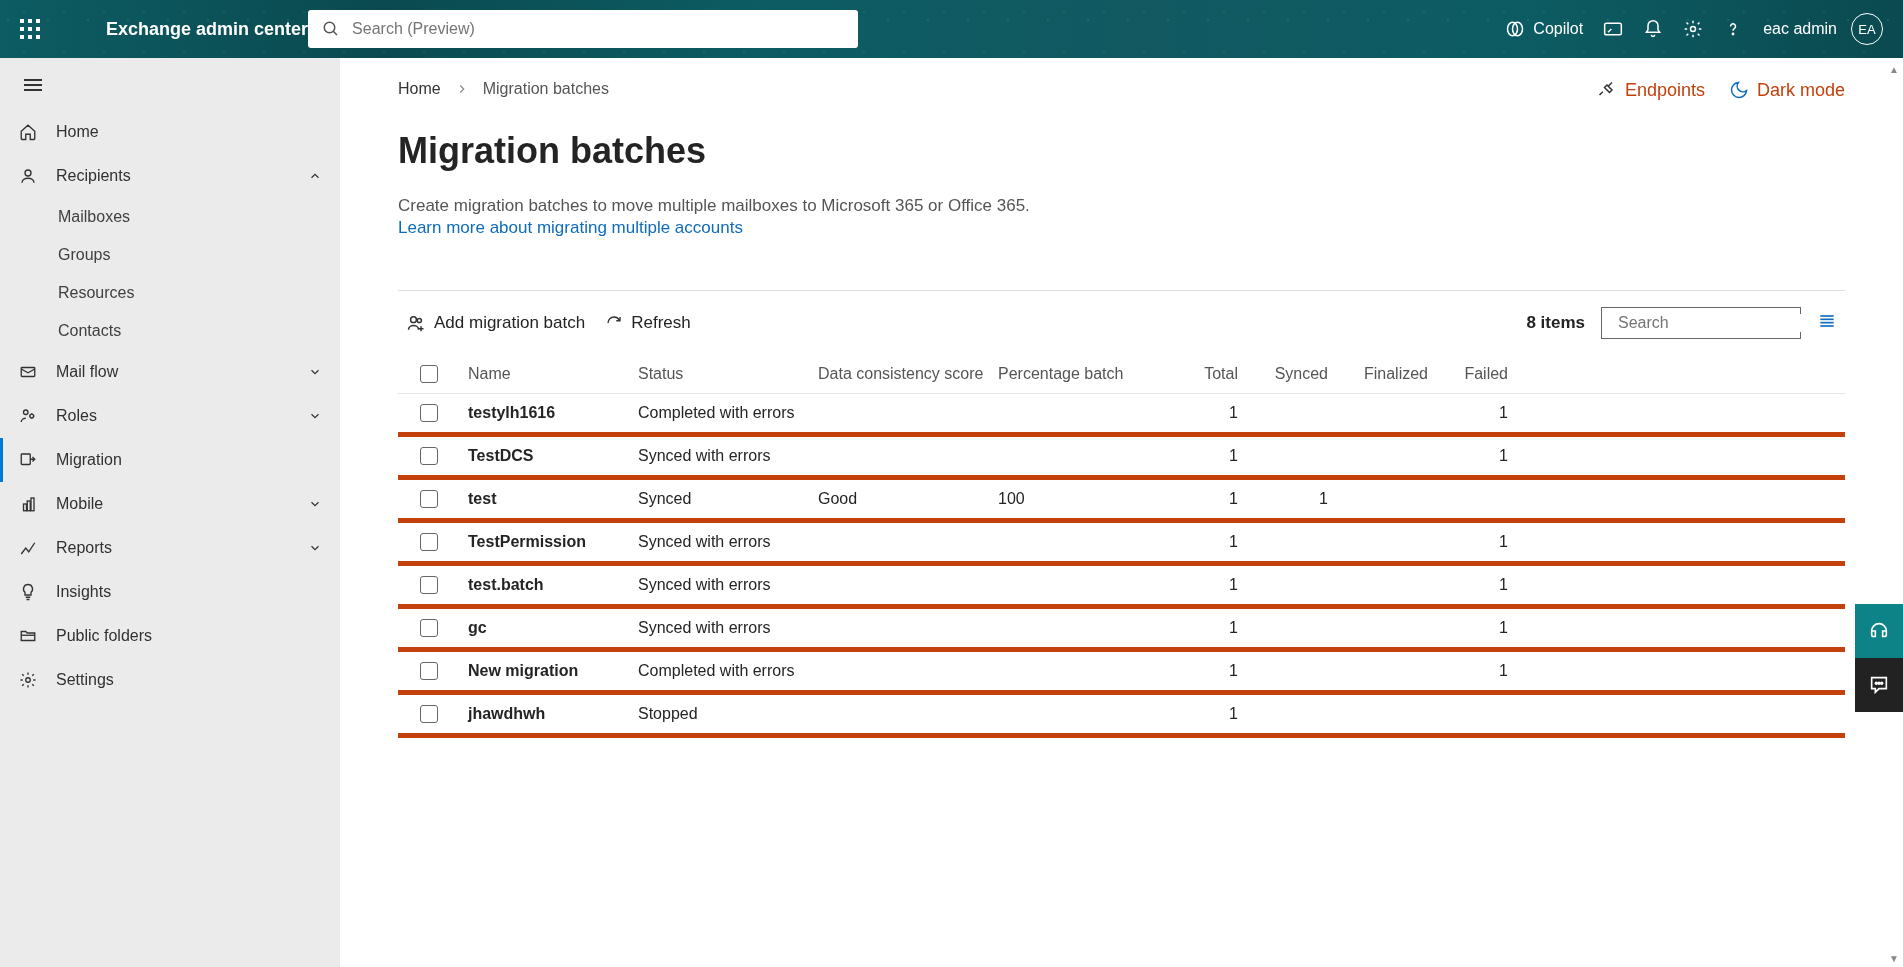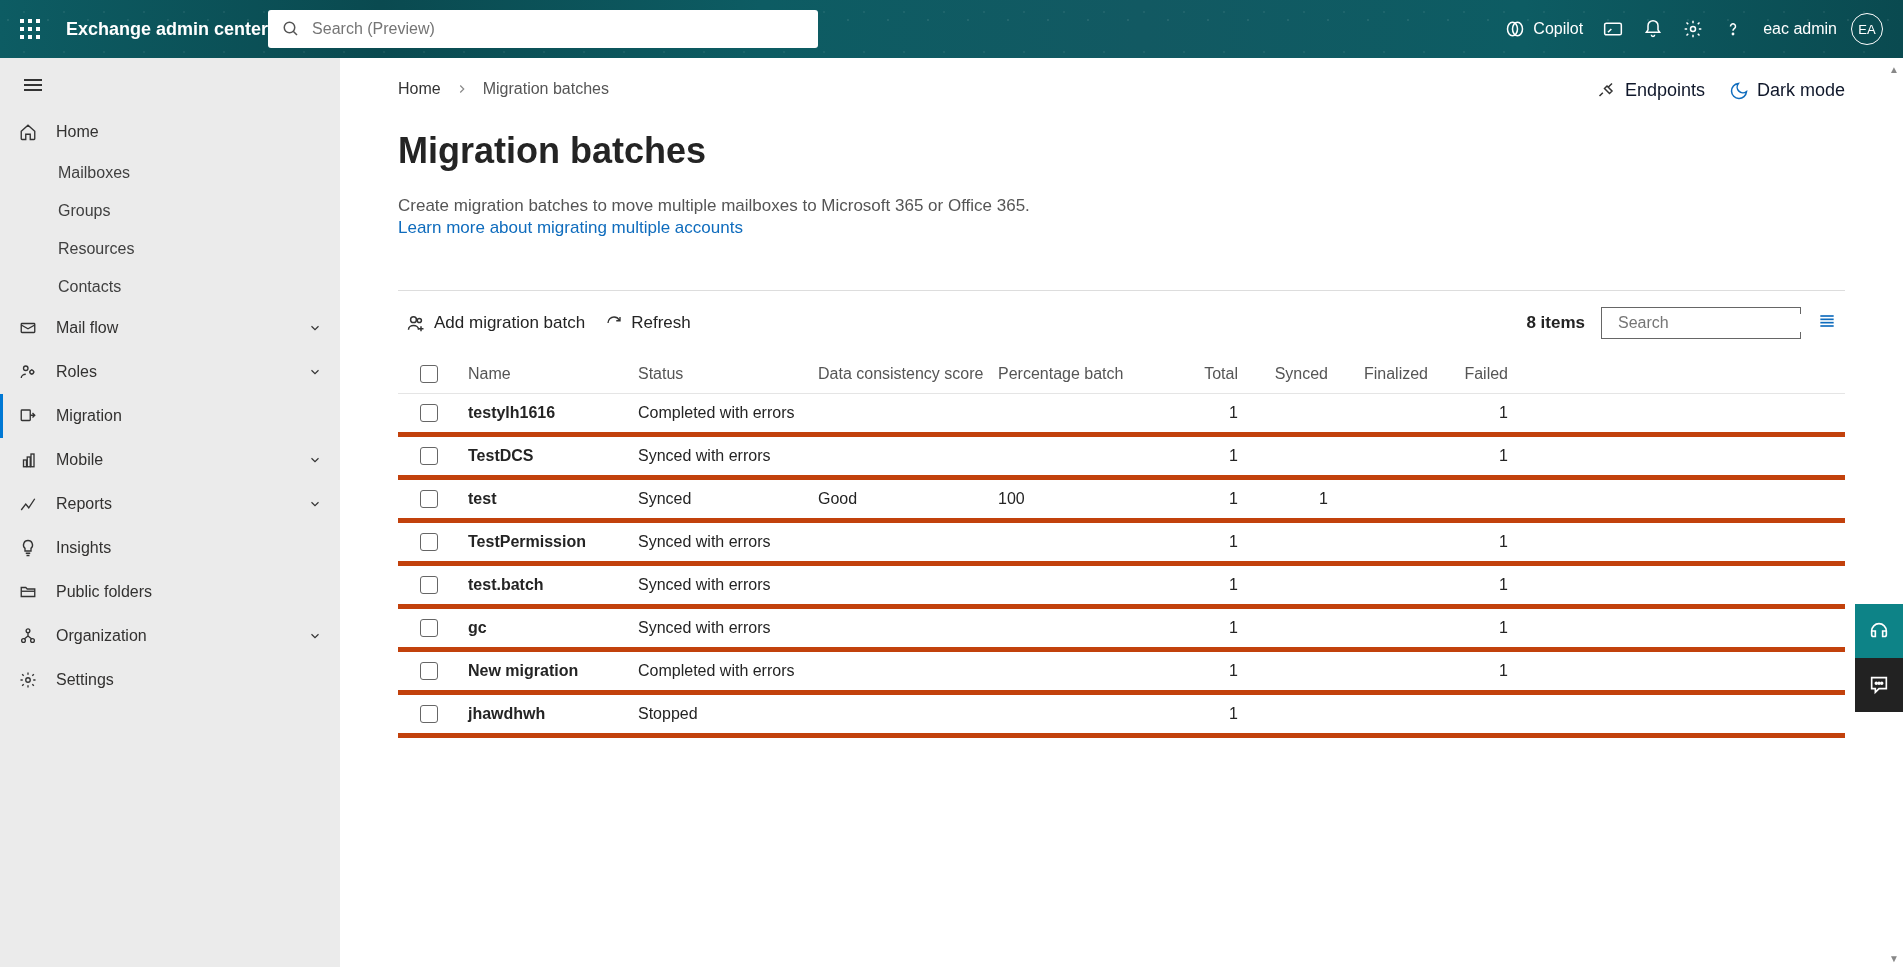--- a/index.html
+++ b/index.html
@@ -20,21 +20,21 @@
   position: absolute;
   inset: 0;
   background-image:
     radial-gradient(circle at 20% 50%, rgba(255,255,255,0.08) 1px, transparent 1px),
     radial-gradient(circle at 60% 30%, rgba(255,255,255,0.06) 1px, transparent 1px);
   background-size: 40px 40px;
   pointer-events: none;
 }
 .waffle { width:20px; height:20px; display:grid; grid-template-columns:repeat(3,4px); grid-template-rows:repeat(3,4px); gap:4px; cursor:pointer; z-index:1; }
 .waffle span { background:#fff; }
-.app-title { font-size:18px; font-weight:600; margin-left:26px; z-index:1; }
+.app-title { font-size:18px; font-weight:600; margin-left:66px; z-index:1; }
 .search-wrap { flex:1; display:flex; justify-content:flex-start; z-index:1; }
 .search-box { width:550px; height:38px; background:#fff; border-radius:3px; display:flex; align-items:center; padding:0 14px; }
 .search-box svg { width:18px; height:18px; margin-right:12px; }
 .search-box input { border:none; outline:none; font-size:16px; flex:1; color:#605e5c; }
 .header-right { display:flex; align-items:center; gap:20px; z-index:1; }
 .copilot-btn { display:flex; align-items:center; gap:8px; font-size:16px; cursor:pointer; }
 .header-icon { width:20px; height:20px; cursor:pointer; display:flex; align-items:center; justify-content:center; }
 .user-info { display:flex; align-items:center; gap:14px; font-size:16px; }
 .avatar { width:32px; height:32px; border-radius:50%; border:1.5px solid #fff; display:flex; align-items:center; justify-content:center; font-size:13px; }
 
@@ -52,21 +52,21 @@
 .nav-item .ico { width:20px; height:20px; margin-right:18px; display:inline-flex; align-items:center; justify-content:center; }
 .nav-item .chev { margin-left:auto; width:14px; height:14px; }
 .nav-subitem { padding:10px 18px 10px 58px; font-size:16px; color:#404040; cursor:pointer; }
 
 
 .main { flex:1; background:#fff; overflow-y:auto; padding:22px 58px 40px 58px; position:relative; }
 .breadcrumb { display:flex; align-items:center; gap:14px; font-size:16px; color:#555; }
 .breadcrumb .home-link { color:#333; cursor:pointer; }
 .breadcrumb .chev { color:#888; }
 .top-actions { position:absolute; top:22px; right:58px; display:flex; gap:24px; }
-.top-action { display:flex; align-items:flex-end; gap:8px; font-size:18px; color:#0f172a; cursor:pointer; }
+.top-action { display:flex; align-items:flex-start; gap:8px; font-size:18px; color:#c2410c; cursor:pointer; }
 .page-title { font-size:36px; font-weight:700; margin-top:32px; }
 .page-desc { font-size:17px; color:#555; margin-top:24px; }
 .learn-link { color:#0f6cbd; font-size:17px; cursor:pointer; display:inline-block; margin-top:2px; }
 
 
 .divider { border-top:1px solid #ddd; margin-top:52px; }
 .toolbar { display:flex; align-items:center; padding:16px 8px 16px 8px; gap:20px; }
 .tool-btn { display:flex; align-items:center; gap:8px; font-size:17px; cursor:pointer; }
 .toolbar-right { margin-left:auto; display:flex; align-items:center; gap:16px; }
 .items-count { font-size:17px; font-weight:600; }
@@ -167,20 +167,32 @@
 
     <div class="nav-item">
       <span class="ico">
           <svg width="18" height="18" viewBox="0 0 24 24" fill="none" stroke="#333" stroke-width="1.8">
             <path d="M3 11l9-8 9 8v10a1 1 0 01-1 1h-5v-7h-6v7H4a1 1 0 01-1-1V11z"></path>
           </svg>
         </span>
       <span class="nav-label">Home</span>
     </div>
 
+    <div class="nav-item">
+      <span class="ico">
+          <svg width="18" height="18" viewBox="0 0 24 24" fill="none" stroke="#333" stroke-width="1.8">
+            <circle cx="12" cy="8" r="4"></circle>
+            <path d="M4 21c0-4 4-6 8-6s8 2 8 6"></path>
+          </svg>
+        </span>
+      <span class="nav-label">Recipients</span>
+      <svg class="chev" viewBox="0 0 24 24" fill="none" stroke="#333" stroke-width="2">
+          <path d="M6 15l6-6 6 6"></path>
+        </svg>
+    </div>
     <div class="nav-subitem">Mailboxes</div>
     <div class="nav-subitem">Groups</div>
     <div class="nav-subitem">Resources</div>
     <div class="nav-subitem">Contacts</div>
 
     <div class="nav-item">
       <span class="ico">
           <svg width="18" height="18" viewBox="0 0 24 24" fill="none" stroke="#333" stroke-width="1.8">
             <rect x="3" y="6" width="18" height="12" rx="1"></rect>
             <path d="M3 8l9 5 9-5"></path>
@@ -255,34 +267,20 @@
     <div class="nav-item">
       <span class="ico">
           <svg width="18" height="18" viewBox="0 0 24 24" fill="none" stroke="#333" stroke-width="1.8">
             <path d="M3 6h6l2 2h10v10H3V6z"></path>
             <path d="M3 11h18"></path>
           </svg>
         </span>
       <span class="nav-label">Public folders</span>
     </div>
 
-    <div class="nav-item">
-      <span class="ico">
-          <svg width="18" height="18" viewBox="0 0 24 24" fill="none" stroke="#333" stroke-width="1.8">
-            <circle cx="12" cy="5" r="2.5"></circle>
-            <circle cx="6" cy="18" r="2.5"></circle>
-            <circle cx="18" cy="18" r="2.5"></circle>
-            <path d="M12 8v4M12 12l-5 4M12 12l5 4"></path>
-          </svg>
-        </span>
-      <span class="nav-label">Organization</span>
-      <svg class="chev" viewBox="0 0 24 24" fill="none" stroke="#333" stroke-width="2">
-          <path d="M6 9l6 6 6-6"></path>
-        </svg>
-    </div>
 
     <div class="nav-item">
       <span class="ico">
           <svg width="18" height="18" viewBox="0 0 24 24" fill="none" stroke="#333" stroke-width="1.8">
             <circle cx="12" cy="12" r="3"></circle>
             <path d="M12 2v3M12 19v3M4.2 4.2l2.1 2.1M17.7 17.7l2.1 2.1M2 12h3M19 12h3M4.2 19.8l2.1-2.1M17.7 6.3l2.1-2.1"></path>
           </svg>
         </span>
       <span class="nav-label">Settings</span>
     </div>

